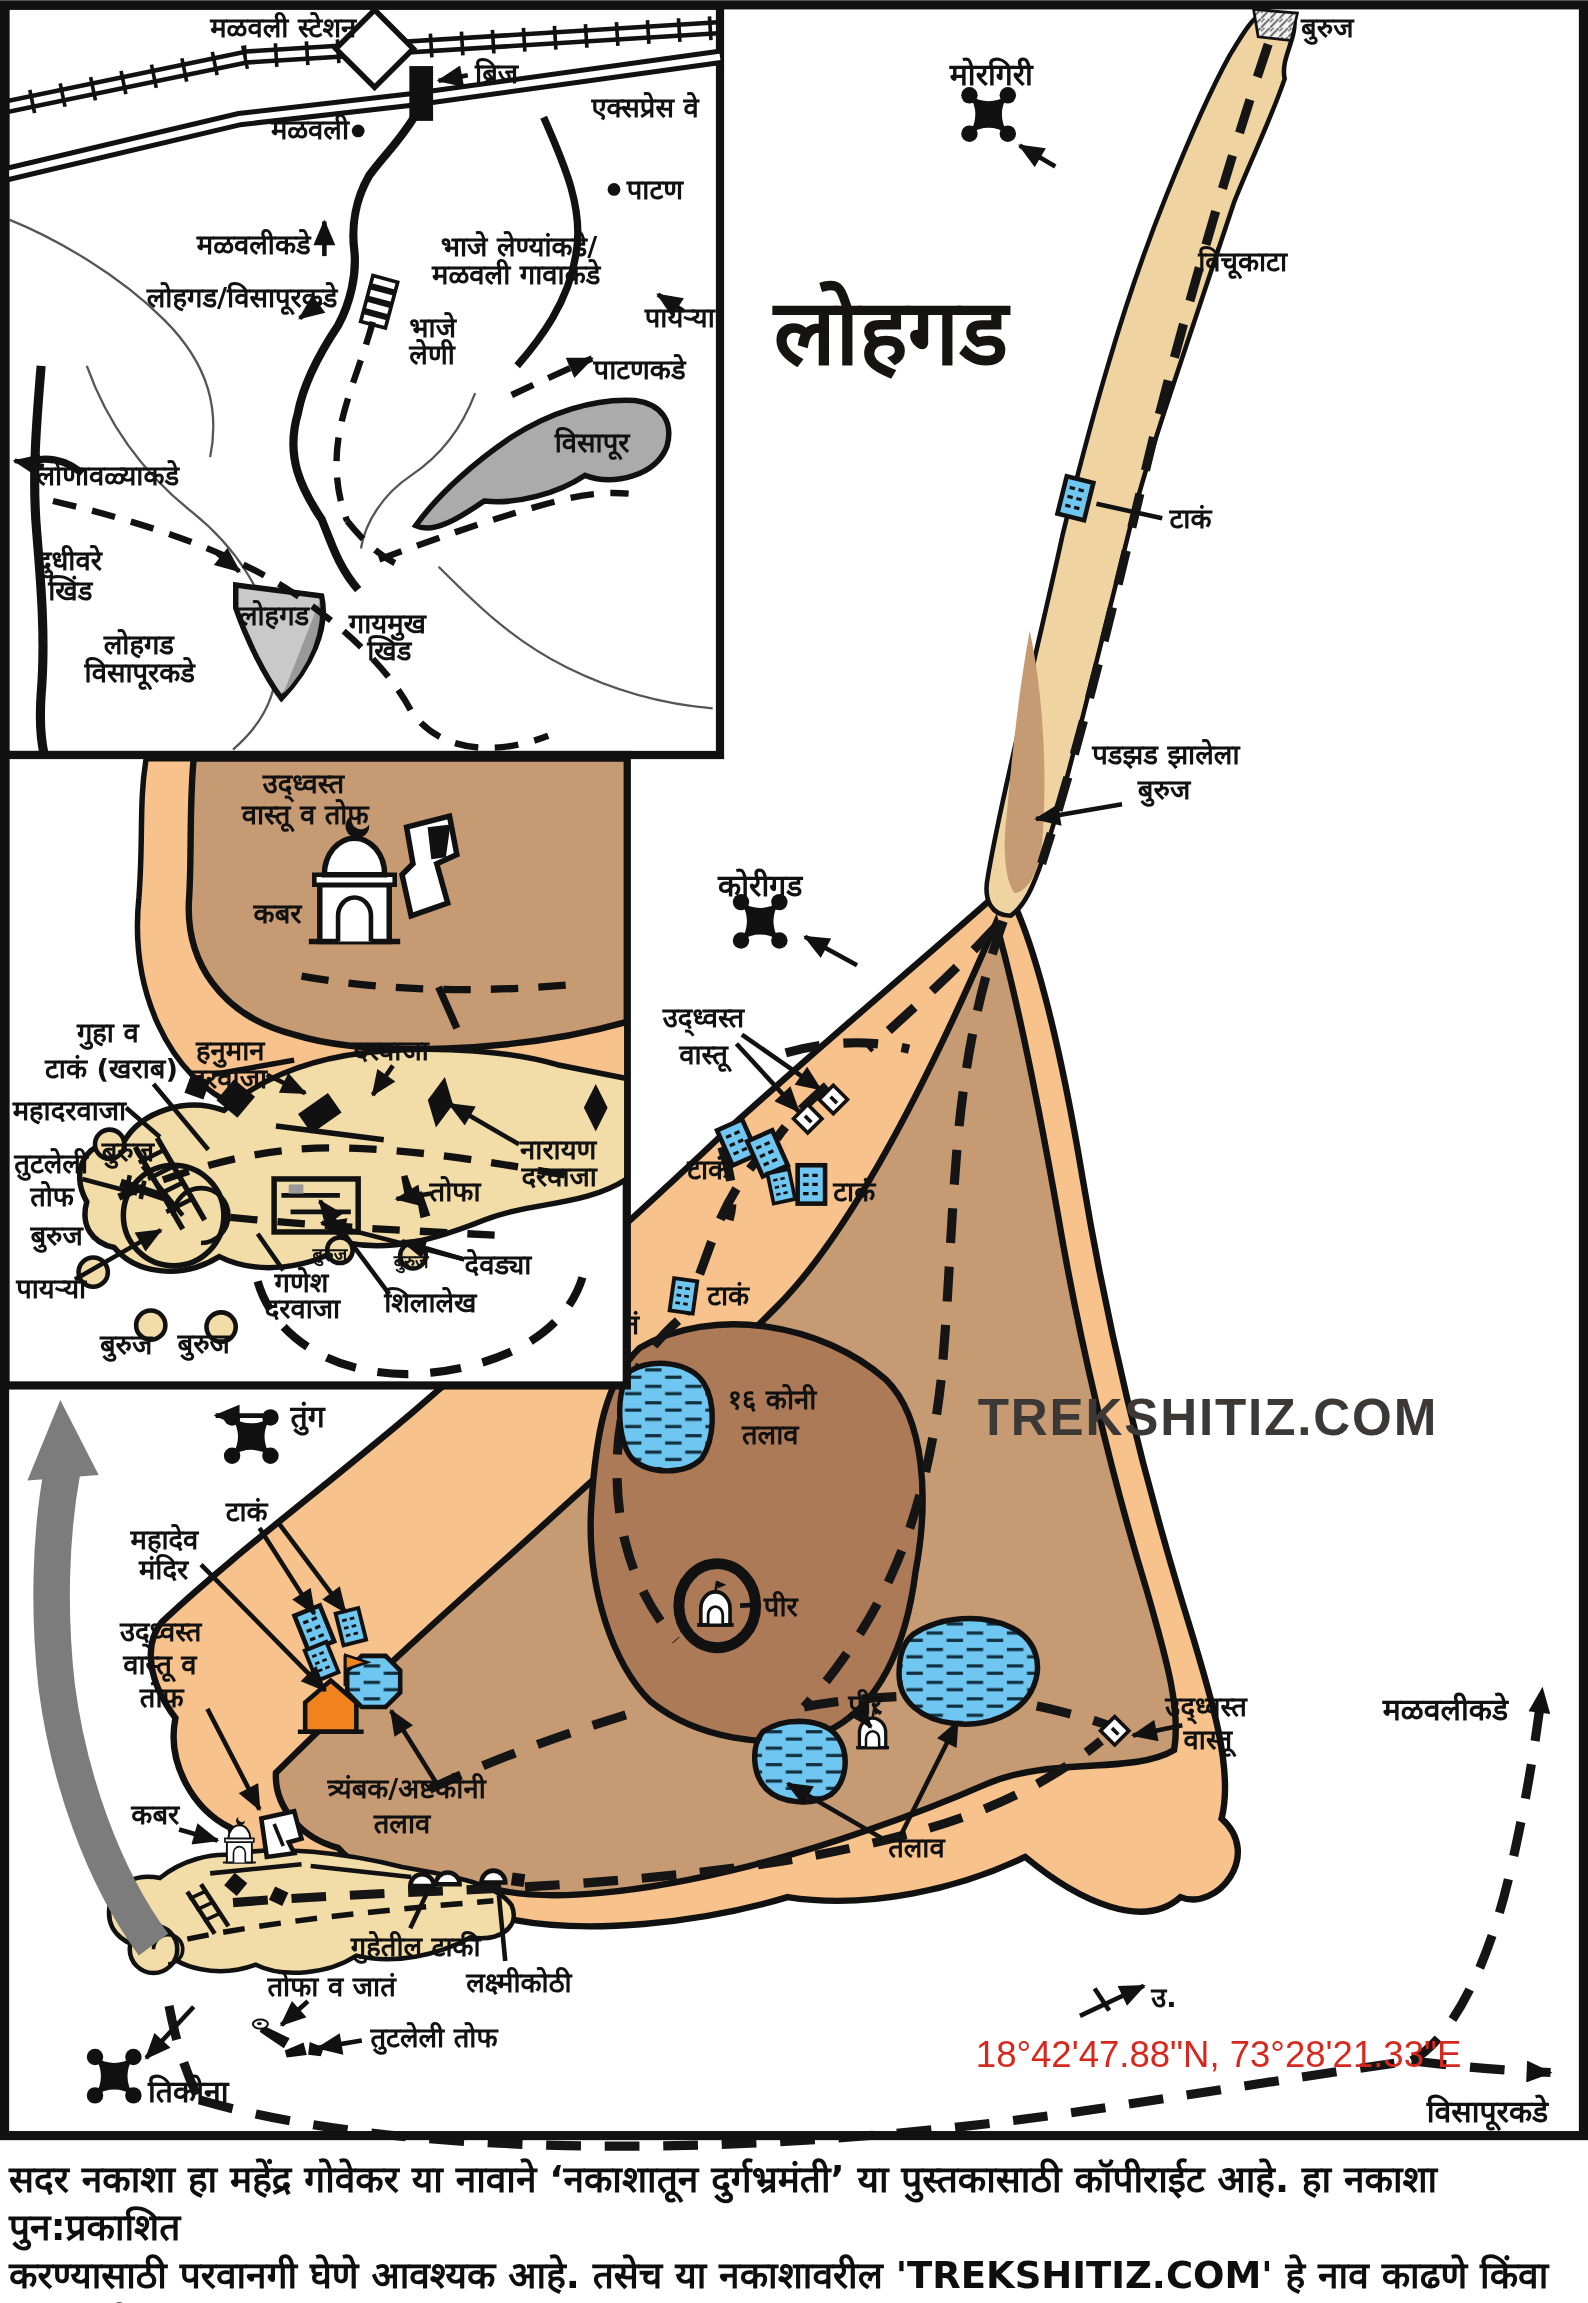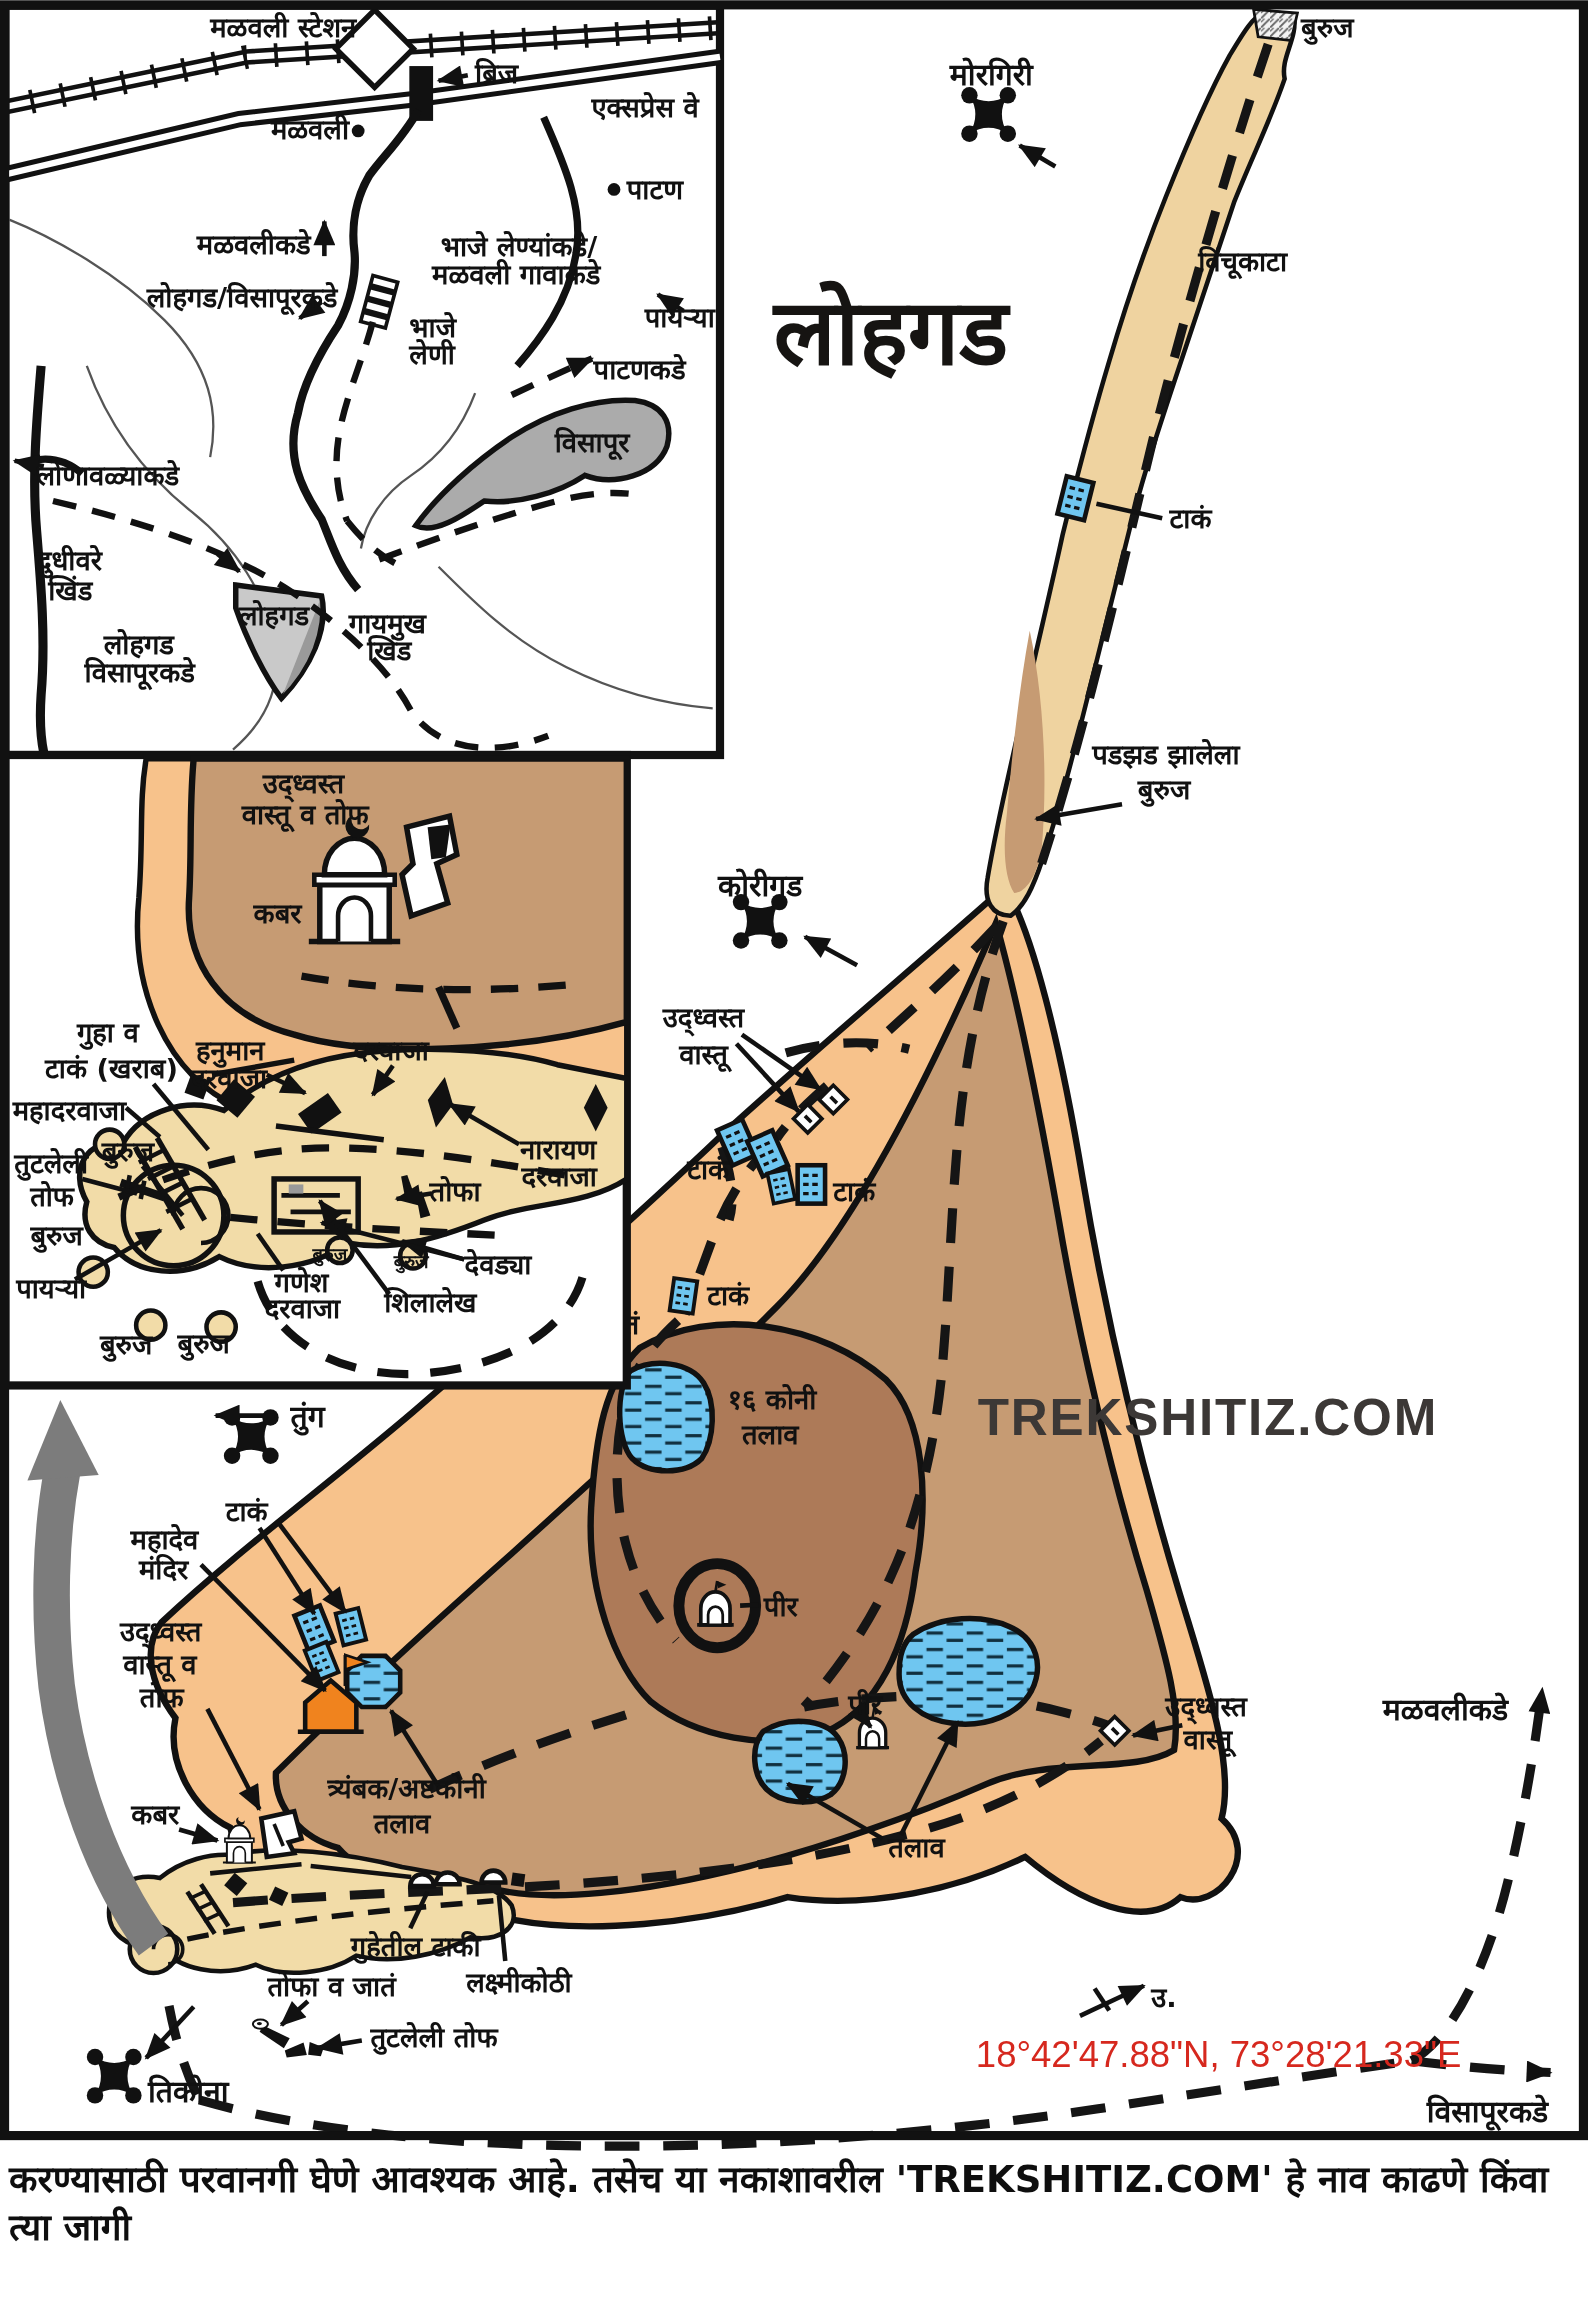--- a/index.html
+++ b/index.html
@@ -461,17 +461,18 @@
     <text class="lbl" x="612" y="1298" text-anchor="middle">दरवाजा</text>
     <text class="lbl" x="498" y="1314" text-anchor="middle">तोफा</text>
     <text class="lbl" x="545" y="1394" text-anchor="middle">देवड्या</text>
     <text class="lbl" x="471" y="1436" text-anchor="middle">शिलालेख</text>
   </g>
 
   <rect x="5" y="5" width="1728" height="2332" fill="none" stroke="#111" stroke-width="10"></rect>
 </svg>
 
 <div id="footer">
+  <div>सदर नकाशा हा महेंद्र गोवेकर या नावाने ‘नकाशातून दुर्गभ्रमंती’ या पुस्तकासाठी कॉपीराईट आहे. हा नकाशा पुन:प्रकाशित</div>
   <div>करण्यासाठी परवानगी घेणे आवश्यक आहे. तसेच या नकाशावरील 'TREKSHITIZ.COM' हे नाव काढणे किंवा त्या जागी</div>
 
 </div>
 </div>
 
 
 </body></html>

